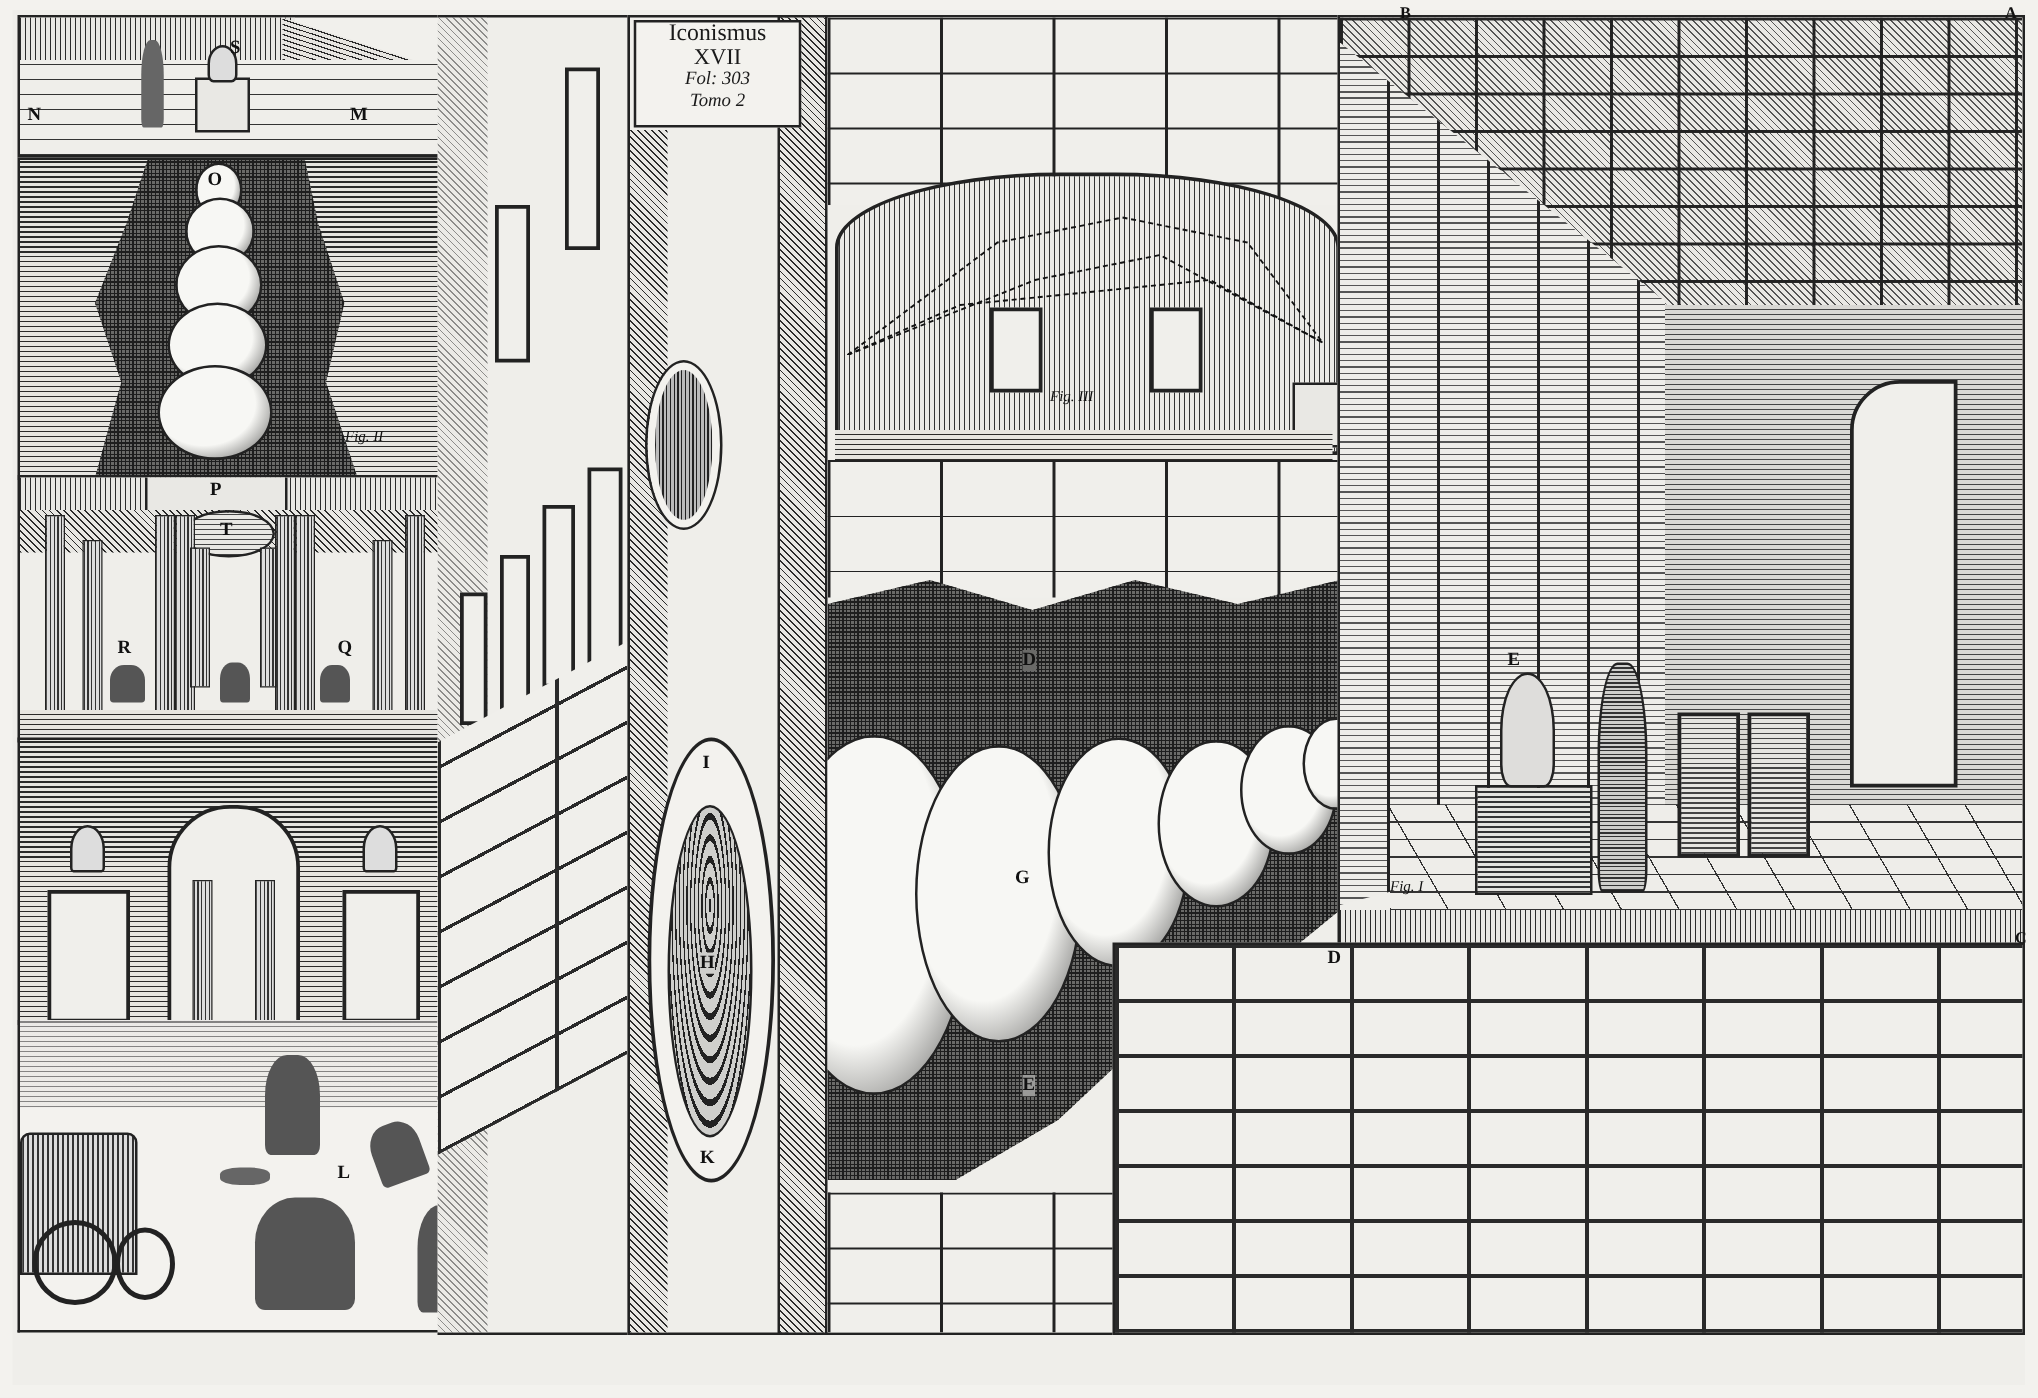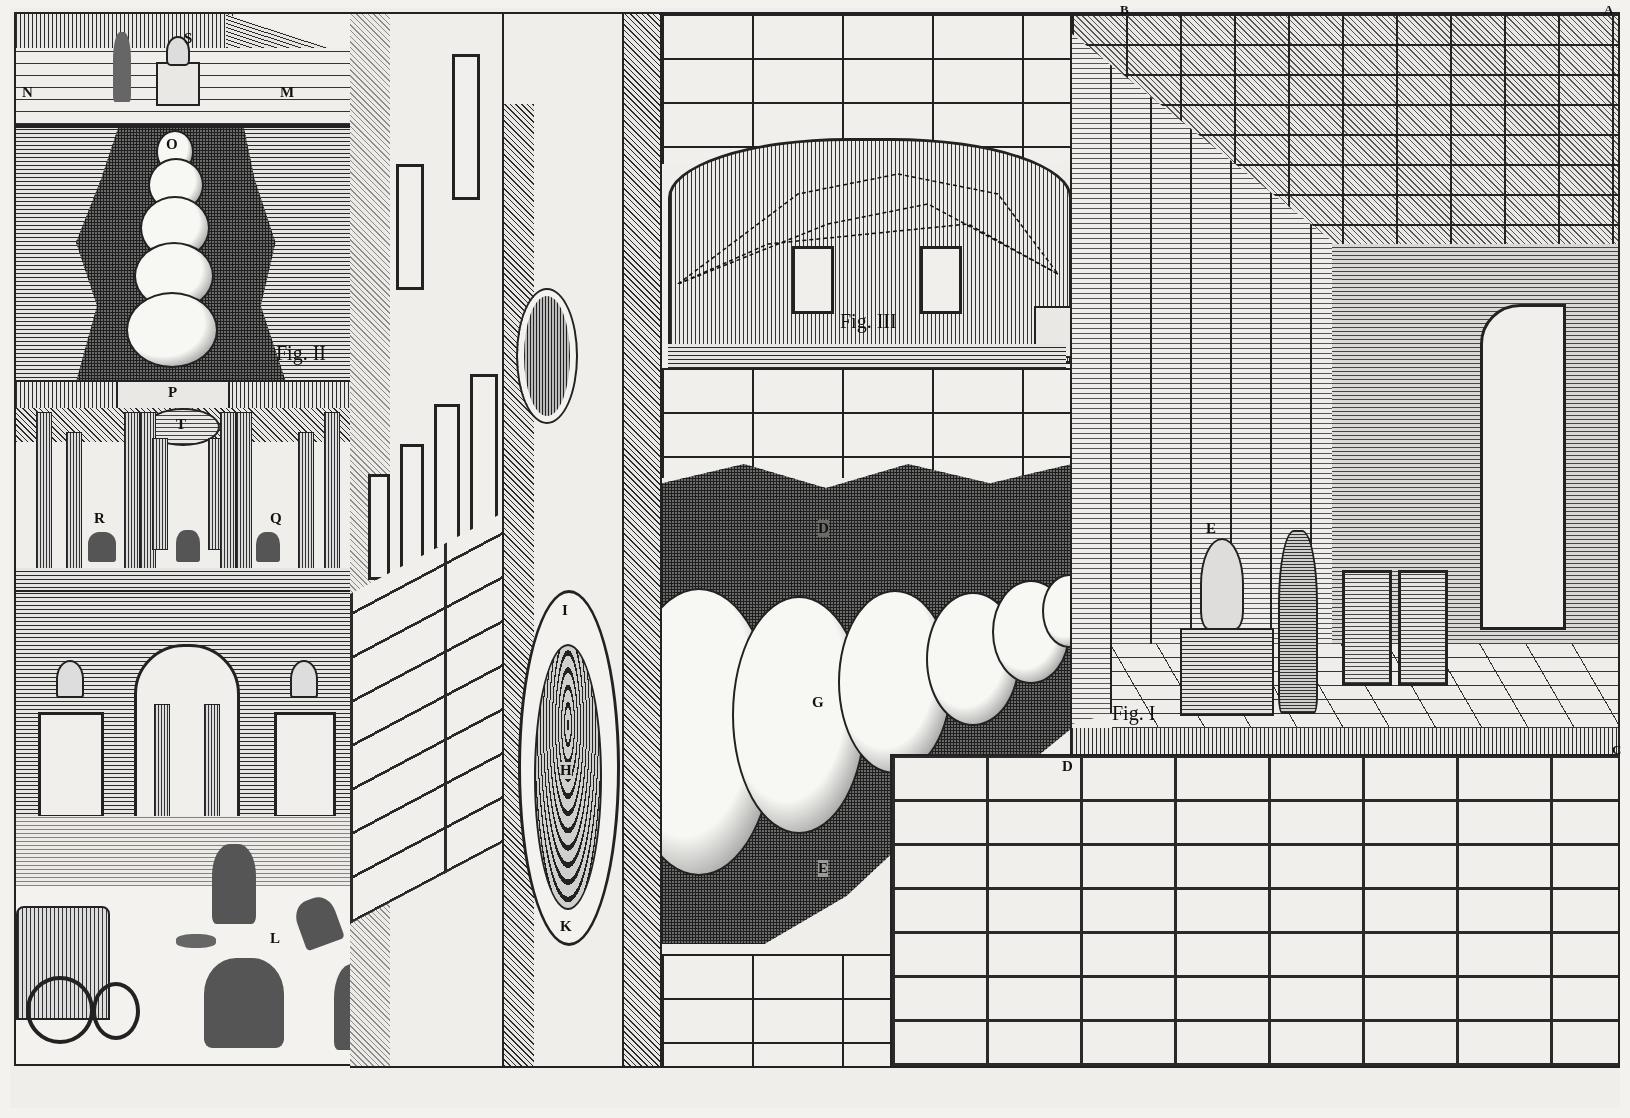--- a/index.html
+++ b/index.html
@@ -11,21 +11,21 @@
   .hatch-d{background:repeating-linear-gradient(45deg,#2a2a2a 0 1px,#e8e7e3 1px 4px);}
   .cross{background:repeating-linear-gradient(0deg,#1e1e1e 0 1px,transparent 1px 3px),repeating-linear-gradient(90deg,#1e1e1e 0 1px,#6a6a68 1px 3px);}
   .bricks{background-color:#f0efeb;background-image:
       linear-gradient(#222 2px,transparent 2px),
       linear-gradient(90deg,#222 2px,transparent 2px);
     background-size:100% 44px, 90px 44px;}
   .bricks2{background-color:#f0efeb;background-image:
       repeating-linear-gradient(0deg,#2a2a2a 0 3px,transparent 3px 44px),
       repeating-linear-gradient(90deg,#2a2a2a 0 3px,transparent 3px 94px);}
   .label{position:absolute;font-size:15px;font-weight:bold;color:#111;}
-  .fig{position:absolute;font-size:20px;color:#111;}
+  .fig{position:absolute;font-style:italic;font-size:12px;color:#111;}
   .column{position:absolute;width:14px;background:repeating-linear-gradient(90deg,#333 0 1px,#ddd 1px 3px);border:1px solid #222;}
   .shell-seg{position:absolute;border-radius:50%;background:radial-gradient(ellipse at 40% 40%,#f7f7f4 55%,#9a9a98 80%,#333 100%);border:2px solid #222;}
   .window{position:absolute;background:#f0efeb;border:3px solid #222;}
   .figure{position:absolute;background:#555;border-radius:40% 40% 10% 10%;}
   .bust{position:absolute;}
   .title-box{position:absolute;left:497px;top:8px;width:130px;height:82px;background:#f3f2ee;border:2px solid #222;text-align:center;}
   .title-box div{line-height:18px;}
   .t1{font-size:19px;}
   .t2{font-size:18px;}
   .t3,.t4{font-size:15px;font-style:italic;}
@@ -122,20 +122,26 @@
     <div class="hatch-d" style="position:absolute;left:0;top:90px;width:30px;height:962px;"></div>
     <div style="position:absolute;left:14px;top:276px;width:46px;height:120px;border-radius:50%;border:6px solid #f3f2ee;outline:2px solid #222;background:repeating-linear-gradient(90deg,#222 0 1px,#bbb 1px 3px);"></div>
     <div style="position:absolute;left:14px;top:576px;width:96px;height:350px;border-radius:50%;background:#f3f2ee;border:3px solid #222;"></div>
     <div style="position:absolute;left:30px;top:630px;width:64px;height:262px;border-radius:50%;background:repeating-radial-gradient(ellipse at 50% 30%,#222 0 1px,#cfcfcc 1px 3px);border:2px solid #222;"></div>
     <span class="label" style="left:58px;top:588px;">I</span>
     <span class="label" style="left:56px;top:748px;background:#cfcfcc;">H</span>
     <span class="label" style="left:56px;top:904px;">K</span>
   </div>
   <div class="panel hatch-d" style="left:612px;top:4px;width:40px;height:1052px;"></div>
 
+  <div class="title-box">
+    <div class="t1">Iconismus</div>
+    <div class="t2">XVII</div>
+    <div class="t3">Fol: 303</div>
+    <div class="t4">Tomo 2</div>
+  </div>
 
   <div class="panel" style="left:650px;top:4px;width:410px;height:1052px;background:#efeeea;">
     <div class="bricks" style="position:absolute;left:0;top:0;width:410px;height:150px;"></div>
 
     <div style="position:absolute;left:6px;top:124px;width:398px;height:220px;border-radius:180px 180px 0 0/60px 60px 0 0;background:repeating-linear-gradient(90deg,#333 0 1px,#ebeae6 1px 4px);border:3px solid #222;"></div>
     <svg width="398" height="120" style="position:absolute;left:6px;top:150px;">
       <path d="M10,120 L130,30 L230,10 L330,30 L390,110" stroke="#111" stroke-width="1.5" stroke-dasharray="4 3" fill="none"></path>
       <path d="M10,120 L160,60 L260,40 L390,110" stroke="#111" stroke-width="1.5" stroke-dasharray="4 3" fill="none"></path>
       <path d="M10,120 L100,80 L300,60 L390,110" stroke="#111" stroke-width="1.5" stroke-dasharray="4 3" fill="none"></path>
     </svg>

